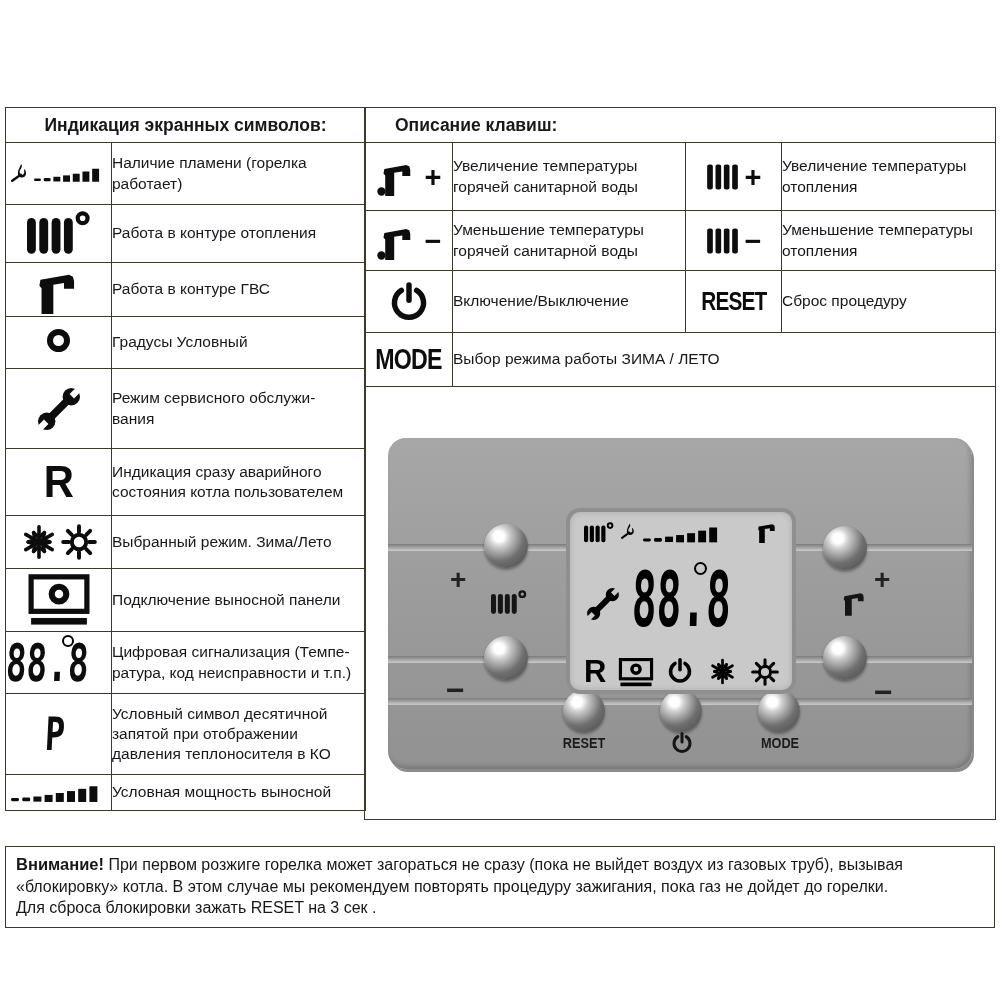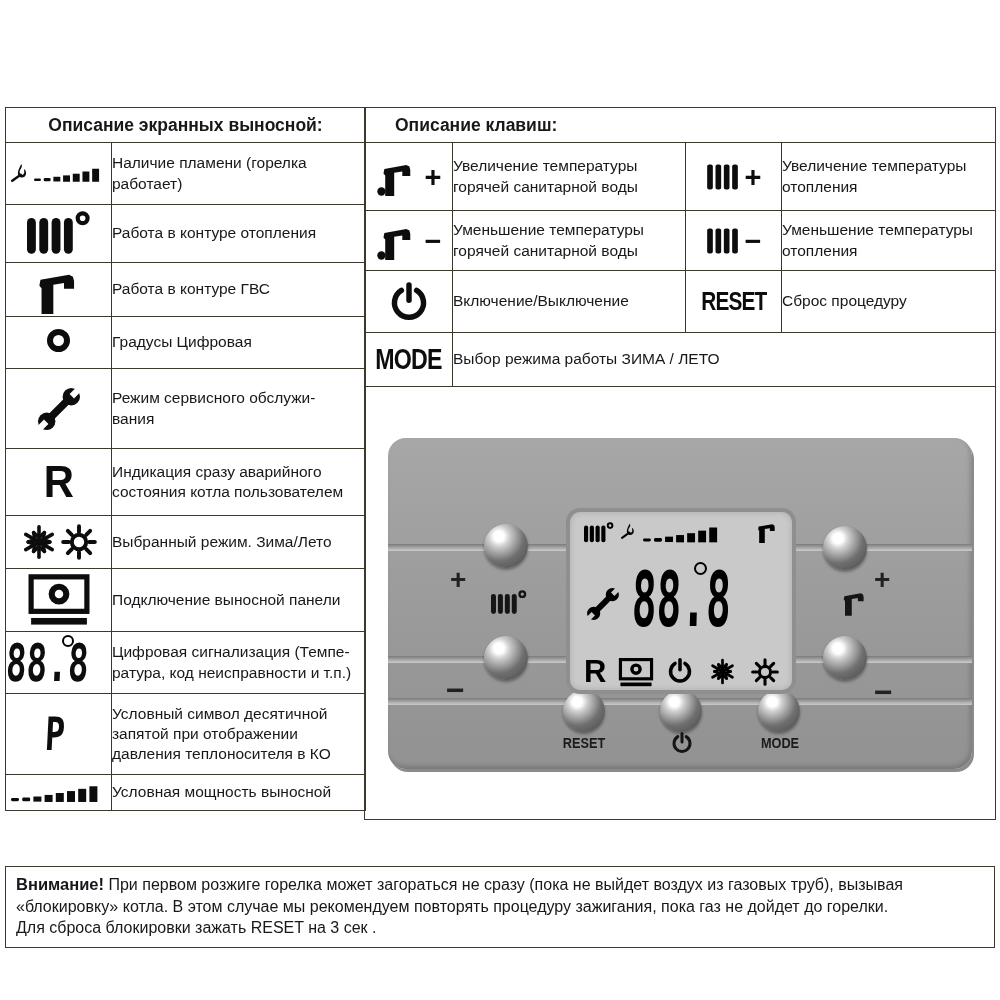--- a/index.html
+++ b/index.html
@@ -30,38 +30,38 @@
   .pbtn{position:absolute;width:44px;height:44px;border-radius:50%;
         background:radial-gradient(circle at 34% 28%,#ffffff 0 12%,#cfcfcf 24%,#6f6f6f 58%,#474747 100%);
         box-shadow:0 2px 3px rgba(0,0,0,.35);}
   .psign{position:absolute;font-size:28px;font-weight:bold;color:#222;}
   .plabel{position:absolute;font-size:15px;font-weight:bold;color:#1b1b1b;text-align:center;transform:scaleX(.85);}
   .lcd{position:absolute;left:178px;top:70px;width:230px;height:186px;box-sizing:border-box;
        background:#c9c9c9;border:4px solid #8f8f8f;border-radius:14px;
        box-shadow:inset 0 0 6px rgba(0,0,0,.15);color:#000;}
   .abs{position:absolute;}
   
-  .warnbox{position:absolute;left:5px;top:866px;width:990px;box-sizing:border-box;
+  .warnbox{position:absolute;left:5px;top:846px;width:990px;box-sizing:border-box;
            border:1.6px solid #3c382b;padding:7px 10px 9px 10px;}
   .warnbox p{margin:0;font-size:16px;line-height:1.33;white-space:pre-line;}
   .warnbox b{font-size:16.5px;}
 </style>
 </head>
 <body>
 
 <div class="page">
 
   <table class="tbl" style="left:5px;top:107px;width:360px;">
     <colgroup>
         <col style="width:106px">
         <col style="width:254px">
       </colgroup>
     <tbody>
         <tr style="height:35px">
-      <td colspan="2" class="hcell center">Описание экранных выносной:</td>
+      <td colspan="2" class="hcell center">Индикация экранных символов:</td>
     </tr>
     <tr style="height:62px">
       <td class="ic">
         <svg width="20" height="26" viewBox="0 0 14 14" fill="#0d0d0d">
               <path d="M7.2 0c1.5 2.6-1.6 3.8-1.1 6.2.3 1.6 2.3 1.9 3 .5.5-1-.2-1.9.2-3.2 1.1 1 1.6 2.7 1 4.2-.8 2.2-4 2.4-5.1.3C4 5.7 6.1 2.4 7.2 0z"></path>
               <rect x="-0.7" y="8.8" width="9" height="1.7" rx=".85" transform="rotate(-36 3.8 9.6)"></rect>
             </svg><svg width="72" height="18" viewBox="0 0 52 12" fill="#0d0d0d" style="margin-left:3px">
               <rect x="0" y="9.2" width="5" height="1.9" rx=".9"></rect>
               <rect x="7" y="8.8" width="5" height="2.4" rx=".9"></rect>
               <rect x="14" y="8" width="5" height="3.4"></rect>
@@ -89,21 +89,21 @@
     <tr style="height:54px">
       <td class="ic">
         <svg width="54" height="48" viewBox="0 0 24 22" fill="#0d0d0d">
               <path d="M4 22 V10.2 L3 9 3.5 6.3 16.6 4 18.4 4.9 18.9 6.9 18.9 10.4 14.3 10.4 14.3 7.8 9.4 8.6 9.4 22 Z"></path>
             </svg>
       </td>
       <td class="lbl">Работа в контуре ГВС</td>
     </tr>
     <tr style="height:52px">
       <td class="ic"><span class="ring"></span></td>
-      <td class="lbl">Градусы Цифровая</td>
+      <td class="lbl">Градусы Условный</td>
     </tr>
     <tr style="height:80px">
       <td class="ic">
         <svg width="58" height="58" viewBox="0 0 24 24" fill="#0d0d0d" style="--cut:#fff">
               <g transform="rotate(45 12 12)">
                 <rect x="10.4" y="4" width="3.2" height="16" rx="1.2"></rect>
                 <circle cx="12" cy="4.8" r="3.6"></circle>
                 <rect x="10.7" y="-0.5" width="2.6" height="5" fill="var(--cut)"></rect>
                 <circle cx="12" cy="19.2" r="3.6"></circle>
                 <rect x="10.7" y="19.5" width="2.6" height="5" fill="var(--cut)"></rect>

